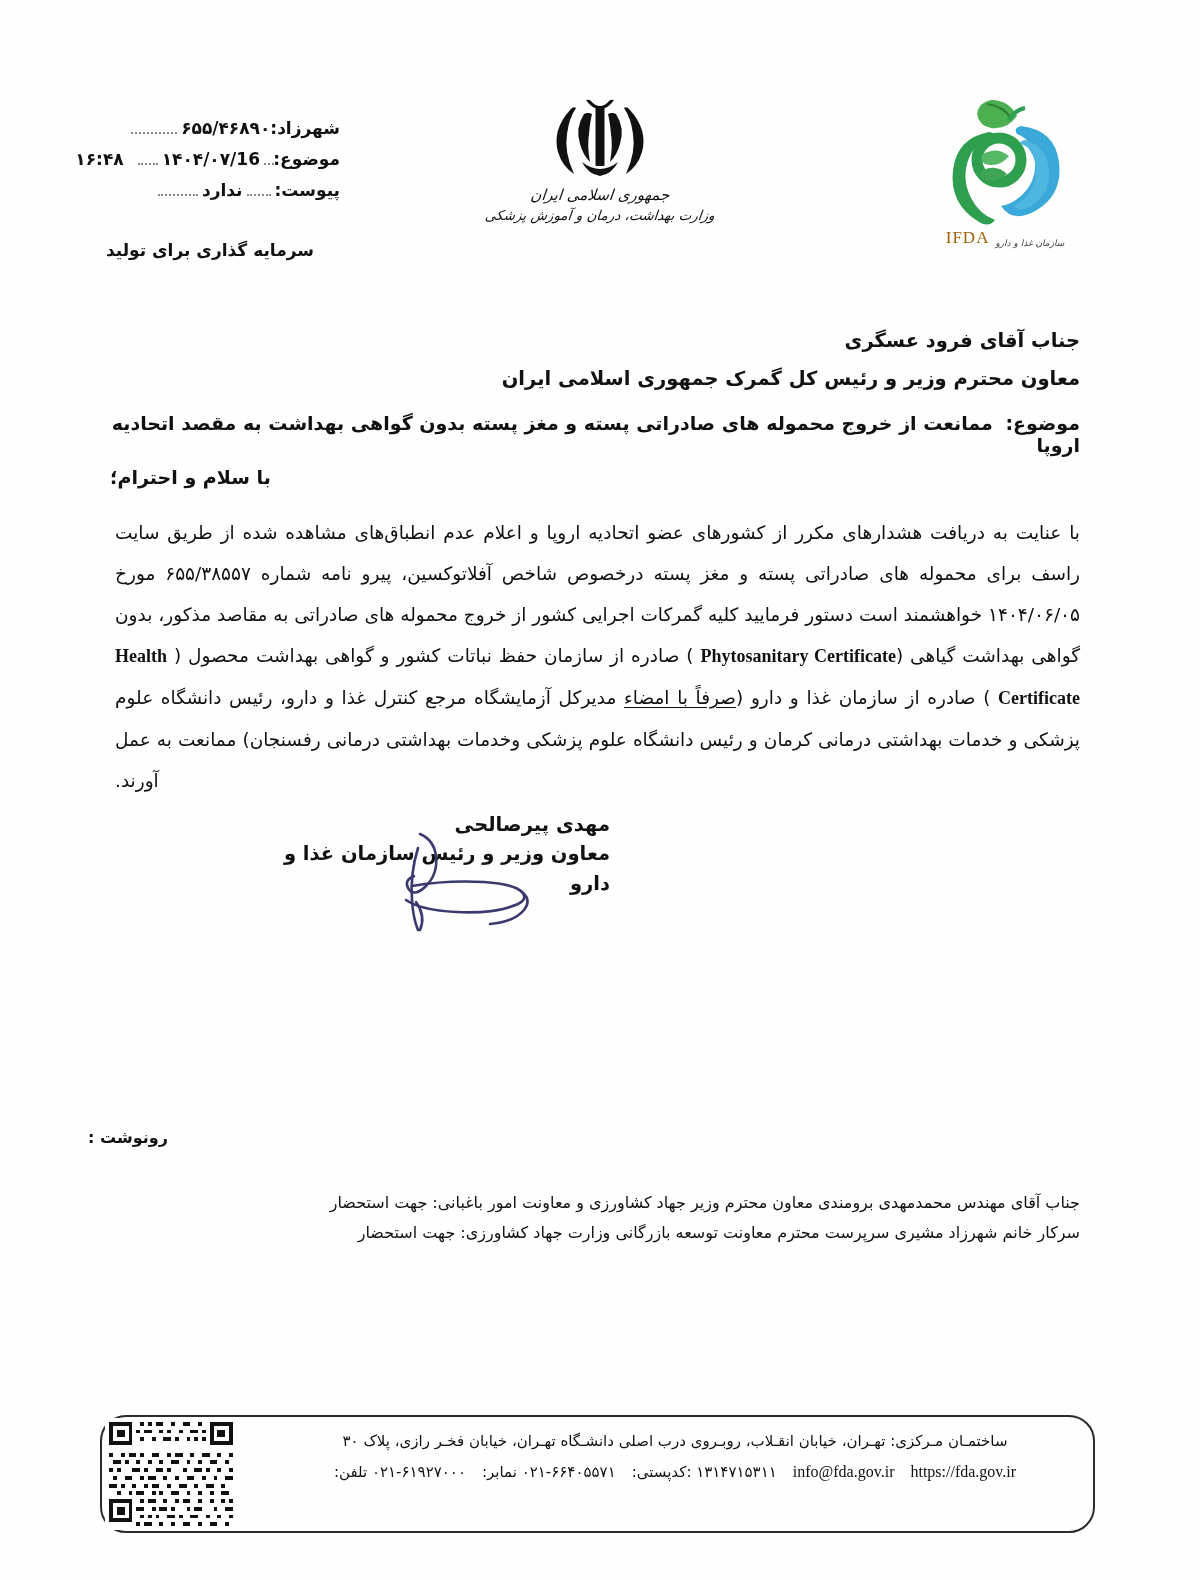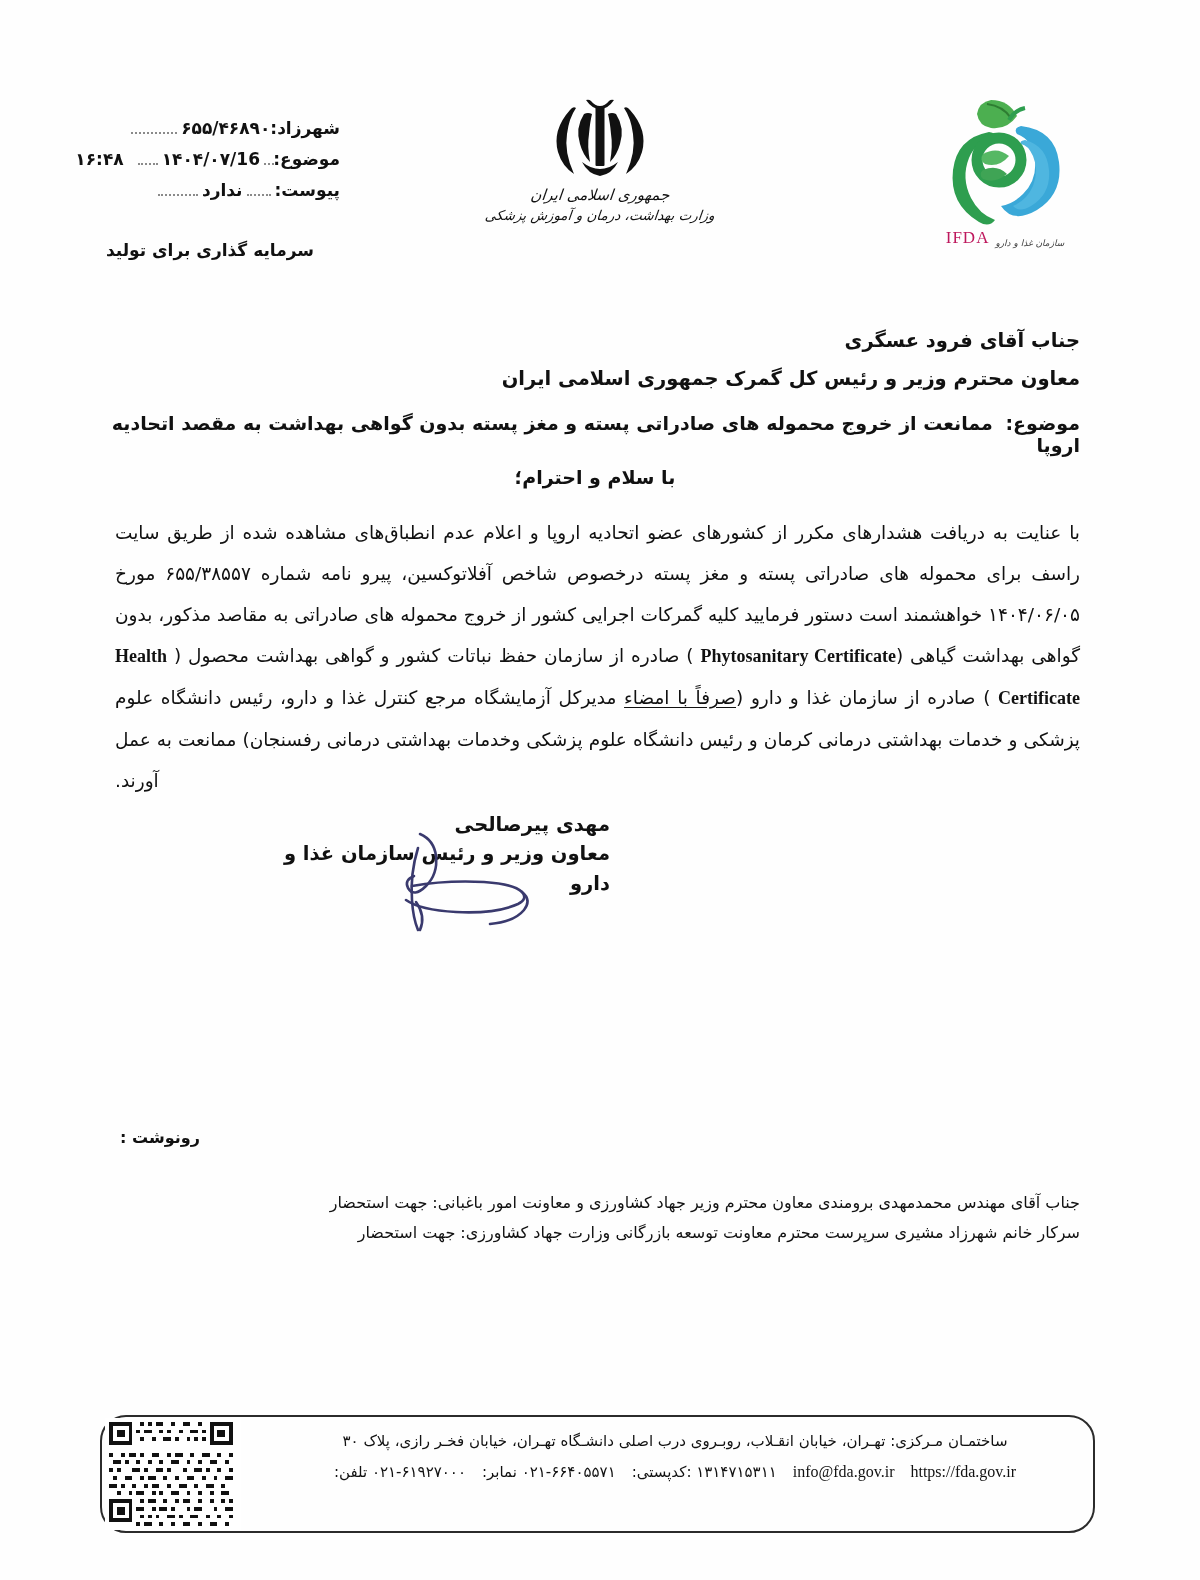--- a/index.html
+++ b/index.html
@@ -33,54 +33,54 @@
   .emblem-t1{font-size:15px;margin-top:2px;font-family:"DejaVu Sans",sans-serif;
              font-style:italic;letter-spacing:-.5px;transform:skewX(-6deg);}
   .emblem-t2{font-size:13.5px;margin-top:3px;font-family:"DejaVu Sans",sans-serif;
              font-style:italic;letter-spacing:-.5px;transform:skewX(-6deg);}
 
   
   .ifda{position:absolute;top:92px;left:925px;width:160px;height:160px;}
   .ifda-txt{position:absolute;bottom:4px;width:100%;display:flex;
             align-items:flex-end;justify-content:center;gap:6px;}
   .ifda-fa{font-size:9px;color:#3d3d3d;direction:rtl;font-style:italic;}
-  .ifda-en{font-size:17px;color:#be185d;font-family:"Liberation Serif",serif;letter-spacing:1px;}
+  .ifda-en{font-size:17px;color:#a16207;font-family:"Liberation Serif",serif;letter-spacing:1px;}
 
   
   .addressee{position:absolute;top:322px;left:0;width:1200px;padding-left:110px;
              padding-right:120px;box-sizing:border-box;text-align:right;}
   .addressee div{font-size:19.5px;font-weight:bold;line-height:1.95;}
 
   .subject{position:absolute;top:412px;left:0;width:1200px;
            padding-right:120px;padding-left:110px;box-sizing:border-box;text-align:right;
            font-size:19px;font-weight:bold;}
   .subject .lbl{margin-left:6px;}
   .salute{position:absolute;top:466px;left:0;width:1200px;
-          padding-right:120px;padding-left:110px;box-sizing:border-box;text-align:center;
+          padding-right:120px;padding-left:110px;box-sizing:border-box;text-align:left;
           font-size:19px;font-weight:bold;}
 
   
   .body-txt{position:absolute;top:512px;right:120px;left:115px;
             text-align:justify;text-align-last:left;
             font-size:18.5px;line-height:2.22;}
   .body-txt p{margin:0;}
   .en{font-family:"Liberation Serif",serif;font-weight:bold;font-size:18px;
       direction:ltr;unicode-bidi:embed;}
   .uline{text-decoration:underline;text-underline-offset:3px;}
 
   
   .sign{position:absolute;top:810px;left:250px;width:360px;}
   .sign-name{font-size:19.5px;font-weight:bold;line-height:1.5;}
   .sign-title{font-size:19.5px;font-weight:bold;line-height:1.5;}
   .sign-mark{position:absolute;top:18px;left:20px;width:330px;height:110px;
              pointer-events:none;}
 
   
   .cc-label{position:absolute;top:1128px;left:0;width:1200px;
-            padding-left:120px;box-sizing:border-box;text-align:left;
+            padding-left:88px;box-sizing:border-box;text-align:left;
             font-size:16px;font-weight:bold;direction:rtl;}
   .cc-list{position:absolute;top:1188px;right:120px;left:200px;text-align:right;}
   .cc-list div{font-size:16px;line-height:1.85;}
 
   
   .footer{position:absolute;top:1415px;left:100px;width:995px;height:118px;
           border:2px solid #2b2b2b;border-radius:26px;box-sizing:border-box;}
   .qr{position:absolute;top:1418px;left:104px;width:138px;height:112px;}
   .foot-txt{position:absolute;top:1432px;left:260px;width:830px;text-align:center;}
   .foot-line1{font-size:15px;letter-spacing:.2px;margin-bottom:13px;}

